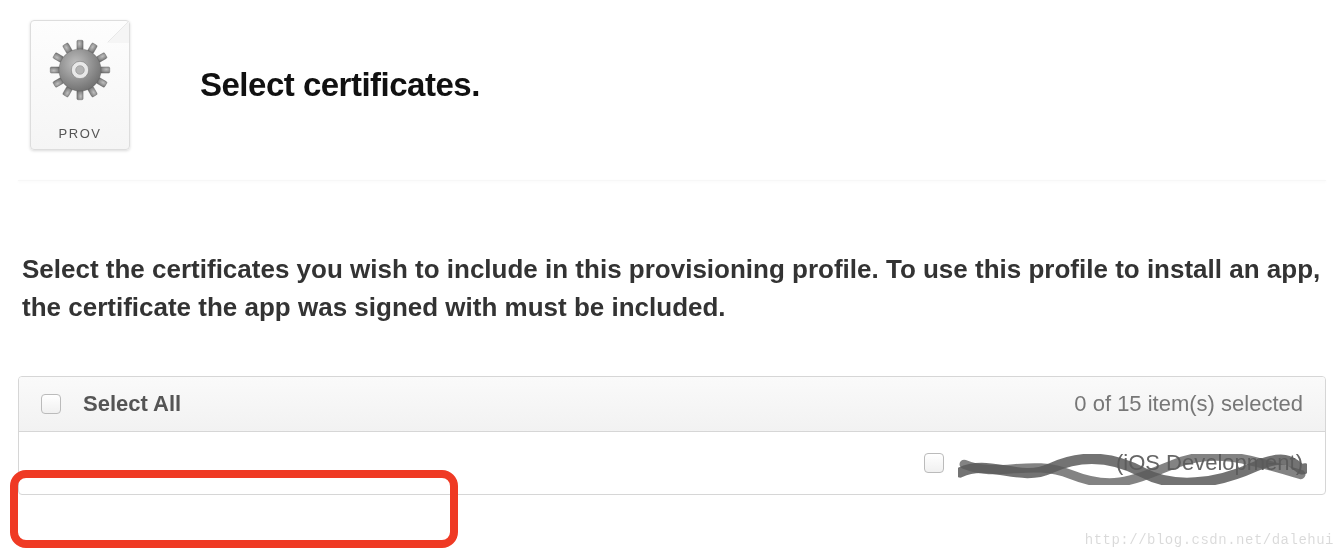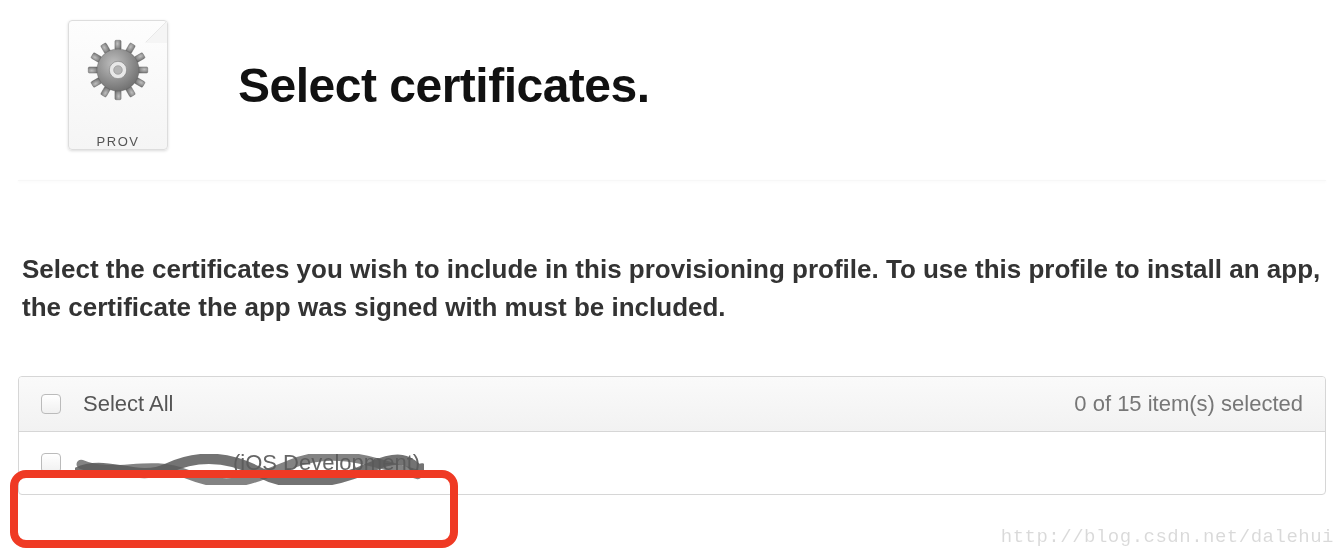--- a/index.html
+++ b/index.html
@@ -21,23 +21,22 @@
       width: 100px;
       height: 130px;
       background: linear-gradient(#fdfdfd, #f5f5f5);
       border: 1px solid #ddd;
       border-radius: 4px;
       box-shadow: 0 1px 3px rgba(0,0,0,0.15);
       display: flex;
       flex-direction: column;
       align-items: center;
       justify-content: space-between;
-      padding: 12px 0 0 0;
+      padding: 12px 0 8px 0;
       position: relative;
-      margin-left: 38px;
     }
     .prov-icon::before {
       content: "";
       position: absolute;
       top: 0; right: 0;
       width: 22px; height: 22px;
       background: linear-gradient(135deg, transparent 48%, #e8e8e8 50%, #f5f5f5 52%);
       border-bottom-left-radius: 2px;
     }
     .gear {
@@ -46,21 +45,21 @@
       margin-top: 6px;
     }
     .gear svg { width: 62px; height: 62px; }
     .prov-label {
       font-size: 13px;
       letter-spacing: 1.5px;
       color: #555;
       font-weight: 500;
     }
     .page-title {
-      font-size: 48px;
+      font-size: 33px;
       font-weight: 700;
       color: #111;
       letter-spacing: -0.5px;
     }
     .divider {
       height: 1px;
       background: linear-gradient(to bottom, rgba(0,0,0,0.05), rgba(0,0,0,0.12));
       border-bottom: 1px solid rgba(0,0,0,0.03);
       margin: 0 18px 0 18px;
       box-shadow: 0 1px 3px rgba(0,0,0,0.05);
@@ -90,55 +89,56 @@
     .cert-header .chk, .cert-row .chk {
       width: 20px; height: 20px;
       border: 1px solid #bbb;
       border-radius: 4px;
       background: linear-gradient(#fff, #f0f0f0);
       margin-right: 22px;
       flex: 0 0 auto;
       cursor: pointer;
     }
     .select-all-label {
-      font-weight: 400;
+      font-weight: 700;
       color: #555;
       flex: 1 1 auto;
     }
     .count-label {
       color: #777;
       font-size: 22px;
     }
     .cert-row {
       display: flex;
       align-items: center;
       padding: 18px 22px;
       font-size: 22px;
       color: #333;
+      justify-content: flex-end;
     }
     .redacted {
       position: relative;
       color: #666;
     }
     .redacted .scribble {
       position: absolute;
       left: -8px; right: -4px; top: 4px; bottom: 2px;
       pointer-events: none;
     }
     .highlight-box {
       position: absolute;
       border: 8px solid #ef3a24;
       border-radius: 16px;
       pointer-events: none;
     }
     .watermark {
       position: absolute;
       right: 10px; bottom: 6px;
       font-family: "Courier New", monospace;
-      font-size: 19px;
+      font-size: 14px;
       color: rgba(0,0,0,0.15);
       letter-spacing: 0.5px;
     }
   </style>
 </head>
 <body>
 
 <div class="header">
   <div class="prov-icon">
     <div class="gear">

